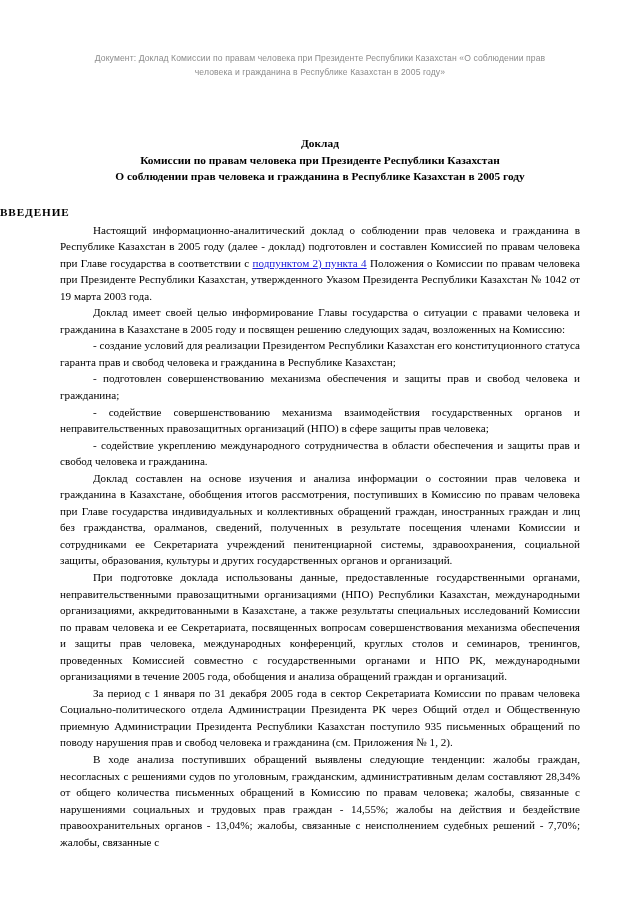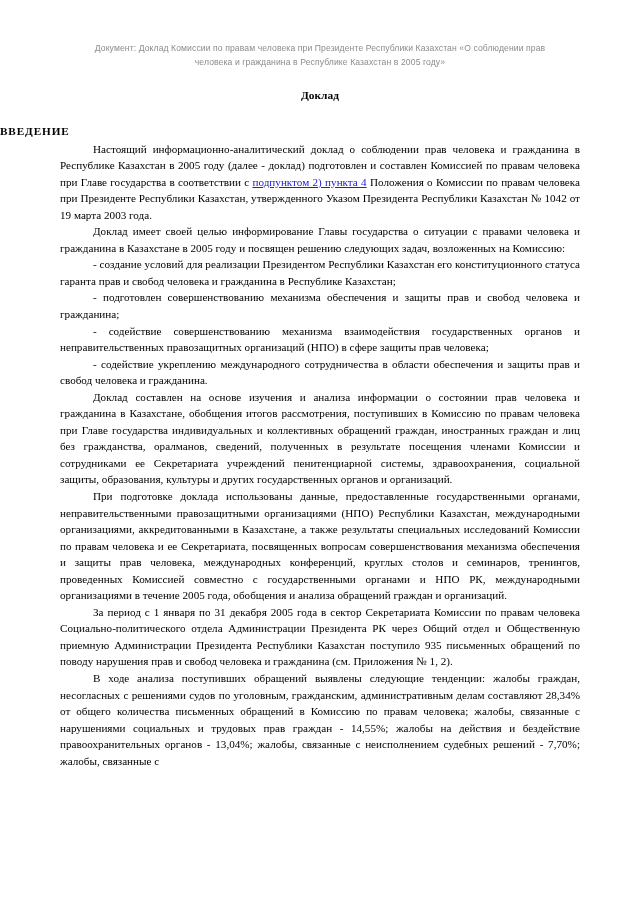--- a/index.html
+++ b/index.html
@@ -33,36 +33,36 @@
     line-height: 13.5px;
     padding-top: 33px;
   }
   .header-source {
     text-align: right;
     padding-right: 60px;
     letter-spacing: 0.15px;
   }
   .header-docline {
     text-align: center;
-    margin: 4px auto;
+    margin: 14px auto;
     width: 460px;
     padding-top: 5px;
     letter-spacing: 0.1px;
   }
 
   
   .title-block {
     text-align: center;
     font-weight: bold;
     padding-top: 14px;
   }
   .title-line {
     line-height: 16.5px;
   }
-  .title-line-1 { font-size: 11.4px; }
+  .title-line-1 { font-size: 11.4px; margin-top: 28px; }
   .title-line-2 { font-size: 11.4px; }
   .title-line-3 { font-size: 11.4px; }
 
   .section-heading {
     text-align: left;
     font-weight: bold;
     font-size: 11.2px;
     letter-spacing: 0.9px;
     padding-top: 21px;
     padding-bottom: 4px;
@@ -94,20 +94,22 @@
 <body>
 
 <div class="page">
 
   <div class="doc-header">
     <div class="header-docline">Документ: Доклад Комиссии по правам человека при Президенте Республики Казахстан «О соблюдении прав человека и гражданина в Республике Казахстан в 2005 году»</div>
   </div>
 
   <div class="title-block">
     <div class="title-line title-line-1">Доклад</div>
+    <div class="title-line title-line-2">Комиссии по правам человека при Президенте Республики Казахстан</div>
+    <div class="title-line title-line-3">О соблюдении прав человека и гражданина в Республике Казахстан в 2005 году</div>
   </div>
 
   <div class="section-heading">ВВЕДЕНИЕ</div>
 
   <div class="body-text">
 
     <p><span>Настоящий информационно-аналитический доклад о соблюдении прав человека и гражданина в Республике Казахстан в 2005 году (далее - доклад) подготовлен и составлен Комиссией по правам человека при Главе государства в соответствии с </span><a class="doc-link" href="#">подпунктом 2) пункта 4</a><span> Положения о Комиссии по правам человека при Президенте Республики Казахстан, утвержденного Указом Президента Республики Казахстан № 1042 от 19 марта 2003 года.</span></p>
 
     <p>Доклад имеет своей целью информирование Главы государства о ситуации с правами человека и гражданина в Казахстане в 2005 году и посвящен решению следующих задач, возложенных на Комиссию:</p>
 

